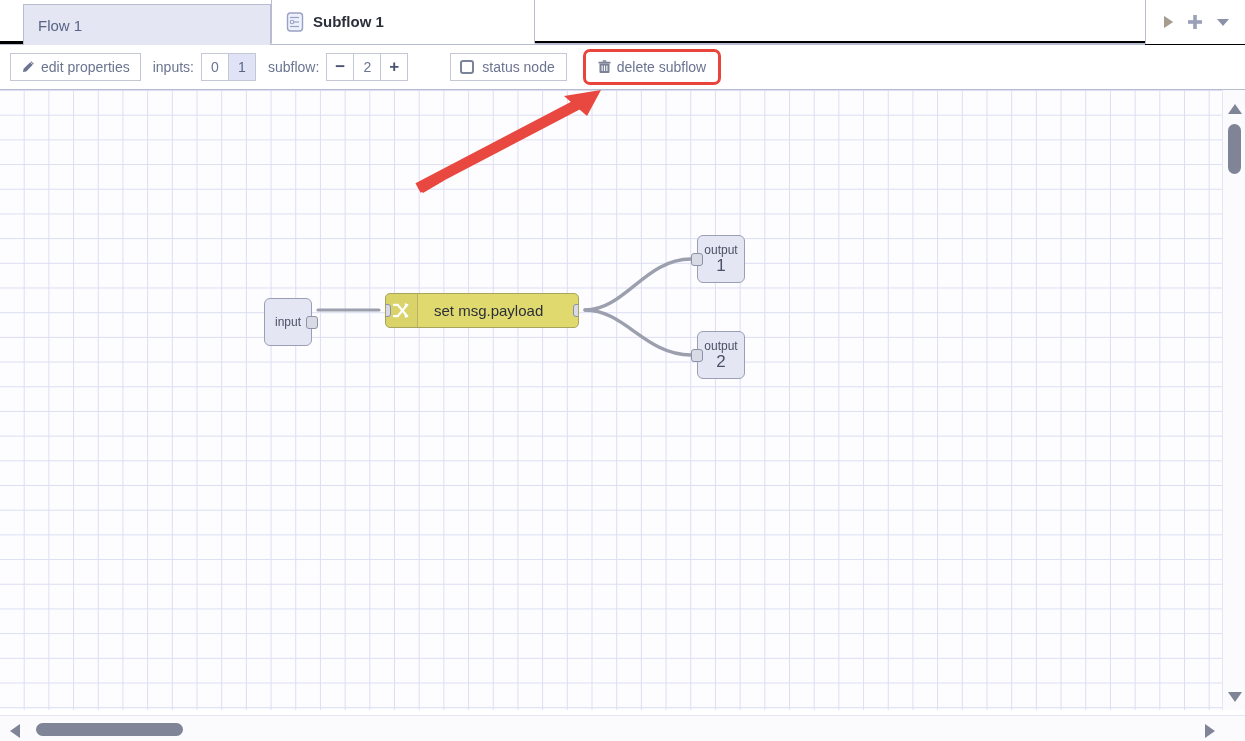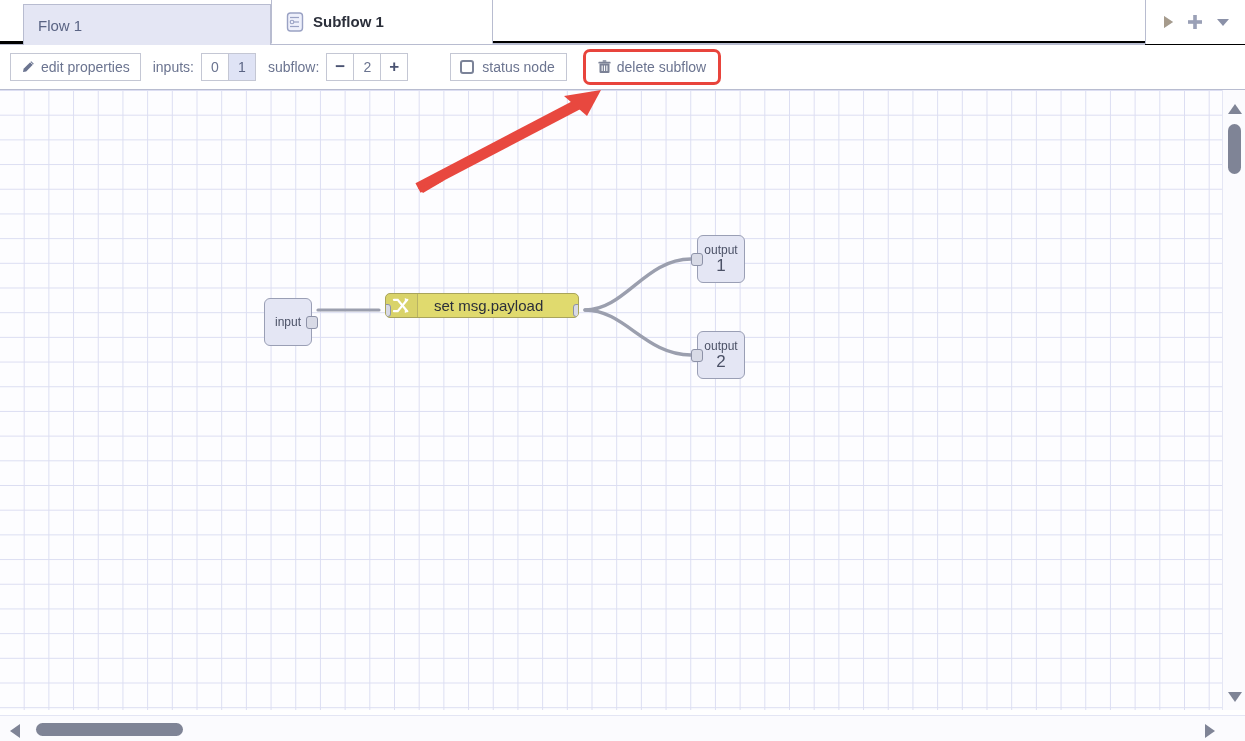--- a/index.html
+++ b/index.html
@@ -45,21 +45,21 @@
     color: #5a6484;
     margin-left: 23px;
     width: 248px;
     height: 41px;
     border-radius: 0;
   }
   .tab.active {
     background: #ffffff;
     color: #2b2f3a;
     font-weight: bold;
-    width: 222px;
+    width: 264px;
     height: 45px;
     border-bottom: 1px solid #ffffff;
     top: 0;
     align-items: center;
   }
   .tab-filler {
     flex: 1;
     height: 41px;
     border-bottom: 1px solid #b8bcd0;
   }
@@ -173,21 +173,21 @@
     background: #e4e6f4;
     display: flex; align-items: center; justify-content: center;
     color: #4b5166;
     user-select: none;
   }
   .node.io { width: 48px; height: 48px; }
   .node.io .lbl-sm { font-size: 12px; line-height: 13px; text-align: center; }
   .node.io .lbl-lg { font-size: 17px; line-height: 18px; text-align: center; }
   .node.io .stack { display: flex; flex-direction: column; align-items: center; justify-content: center; }
   .node.change {
-    width: 194px; height: 25px;
+    width: 194px; height: 35px;
     background: #e0da6e;
     border: 1px solid #a9a45b;
     border-radius: 5px;
     justify-content: flex-start;
     color: #2b2f3a;
     font-size: 15px;
     overflow: hidden;
   }
   .node.change .icon-box {
     width: 32px; height: 100%;

